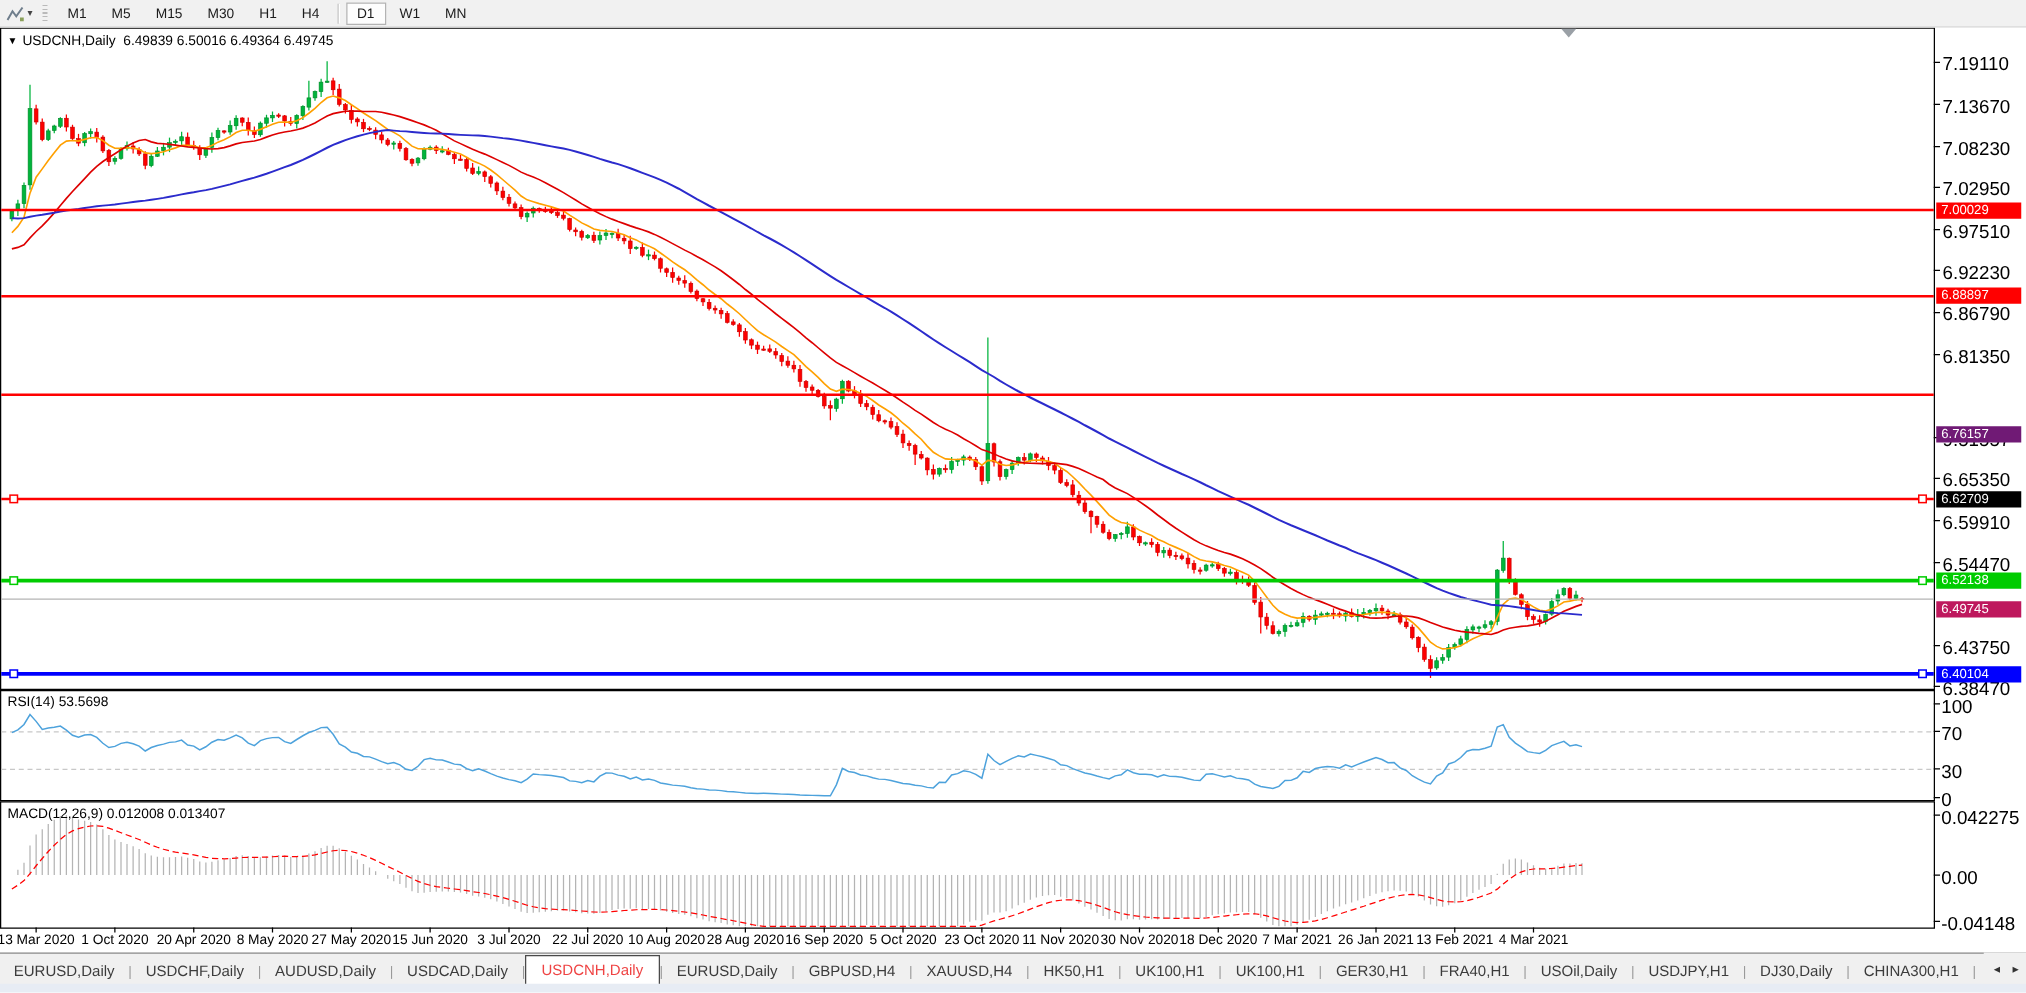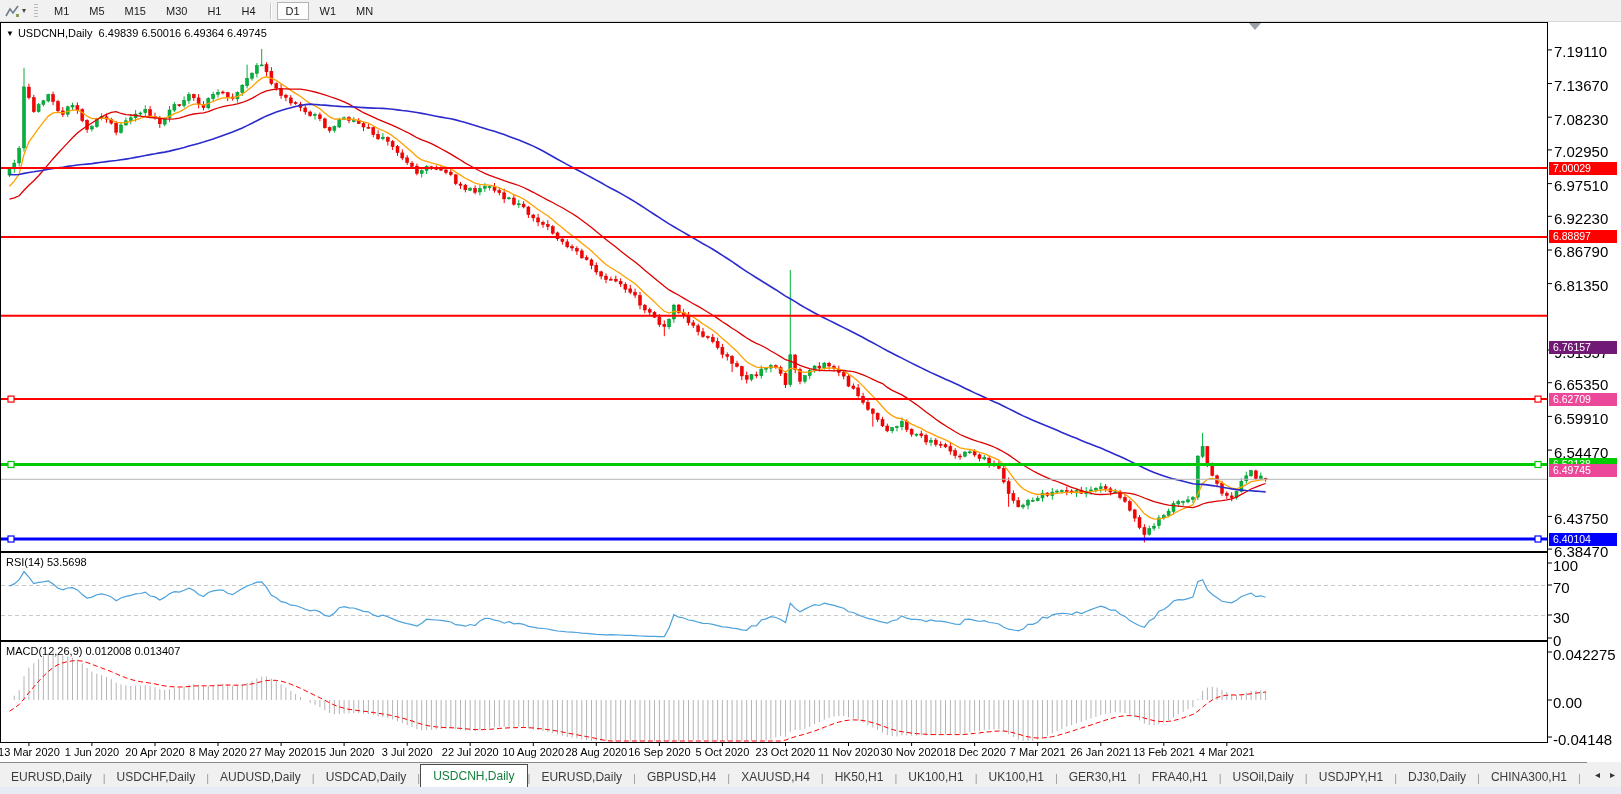--- a/index.html
+++ b/index.html
@@ -24,21 +24,21 @@
      border-left:6px solid transparent;border-right:6px solid transparent;border-top:7px solid #9aa0a6;}
   .axis-tick{position:absolute;font-size:15px;color:#000;z-index:8;white-space:nowrap;}
   .axis-level{position:absolute;font-size:10.5px;color:#fff;z-index:9;width:64px;height:13px;
               line-height:13px;padding-left:4px;white-space:nowrap;}
   .date-label{position:absolute;top:746px;font-size:11px;color:#000;transform:translateX(-50%);
               white-space:nowrap;z-index:8;}
   
   .tabbar{position:absolute;left:0;top:762px;width:1621px;height:25px;background:#f0f0f0;
           border-top:1px solid #8a8a8a;display:flex;align-items:flex-end;z-index:20;overflow:hidden;}
   .tab{font-size:12px;color:#3c3c3c;padding:3px 11px 4px 11px;white-space:nowrap;cursor:default;}
-  .tab.active{background:#ffffff;border:1px solid #4a4a4a;border-bottom:none;color:#15803d;padding:4px 12px 5px 12px;}
+  .tab.active{background:#ffffff;border:1px solid #4a4a4a;border-bottom:none;color:#ef4444;padding:4px 12px 5px 12px;}
   .tabsep{color:#9a9a9a;font-size:11px;padding-bottom:4px;}
   .tab-arrows{position:absolute;right:0;top:762px;height:25px;display:flex;align-items:center;
               background:#f0f0f0;padding:0 6px 0 8px;gap:10px;z-index:21;}
   .tab-arrow{font-size:10px;color:#333;cursor:default;}
   .strip{position:absolute;left:0;top:787px;width:1621px;height:7px;background:#e7ecf4;z-index:20;}
 </style>
 </head>
 <body>
 
 <div class="toolbar">
@@ -929,35 +929,35 @@
     <div class="axis-tick" style="left: 1554px; top: 277.143px;">6.81350</div>
     <div class="axis-tick" style="left: 1554px; top: 343.511px;">9.51557</div>
     <div class="axis-tick" style="left: 1554px; top: 376.2px;">6.65350</div>
     <div class="axis-tick" style="left: 1554px; top: 409.88px;">6.59910</div>
     <div class="axis-tick" style="left: 1554px; top: 443.559px;">6.54470</div>
     <div class="axis-tick" style="left: 1554px; top: 509.927px;">6.43750</div>
     <div class="axis-tick" style="left: 1554px; top: 542.616px;">6.38470</div>
     <div class="axis-level" style="left: 1549px; top: 161.5px; background: rgb(255, 0, 0);">7.00029</div>
     <div class="axis-level" style="left: 1549px; top: 230.419px; background: rgb(255, 0, 0);">6.88897</div>
     <div class="axis-level" style="left: 1549px; top: 309.293px; background: #701a75; margin-top: 32px;">6.76157</div>
-    <div class="axis-level" style="left: 1549px; top: 392.551px; background: #ec4899;">6.62709</div>
+    <div class="axis-level" style="left: 1549px; top: 392.551px; background: #000000;">6.62709</div>
     <div class="axis-level" style="left: 1549px; top: 457.997px; background: rgb(0, 204, 0);">6.52138</div>
-    <div class="axis-level" style="left: 1549px; top: 464px; background: #ec4899;">6.49745</div>
+    <div class="axis-level" style="left: 1549px; top: 481px; background: #be185d;">6.49745</div>
     <div class="axis-level" style="left: 1549px; top: 532.5px; background: rgb(0, 0, 255);">6.40104</div>
     <div class="axis-tick" style="left: 1553px; top: 556.5px;">100</div>
     <div class="axis-tick" style="left: 1553px; top: 578.5px;">70</div>
     <div class="axis-tick" style="left: 1553px; top: 608.5px;">30</div>
     <div class="axis-tick" style="left: 1553px; top: 631.5px;">0</div>
     <div class="axis-tick" style="left: 1553px; top: 645.5px;">0.042275</div>
     <div class="axis-tick" style="left: 1553px; top: 693.5px;">0.00</div>
     <div class="axis-tick" style="left: 1553px; top: 730.5px;">-0.04148</div>
   </div>
 <div id="date-labels">
     <div class="date-label" style="left: 28.9px;">13 Mar 2020</div>
-    <div class="date-label" style="left: 91.95px;">1 Jun 2020</div>
+    <div class="date-label" style="left: 91.95px;">1 Oct 2020</div>
     <div class="date-label" style="left: 155px;">20 Apr 2020</div>
     <div class="date-label" style="left: 218.05px;">8 May 2020</div>
     <div class="date-label" style="left: 281.1px;">27 May 2020</div>
     <div class="date-label" style="left: 344.15px;">15 Jun 2020</div>
     <div class="date-label" style="left: 407.2px;">3 Jul 2020</div>
     <div class="date-label" style="left: 470.25px;">22 Jul 2020</div>
     <div class="date-label" style="left: 533.3px;">10 Aug 2020</div>
     <div class="date-label" style="left: 596.35px;">28 Aug 2020</div>
     <div class="date-label" style="left: 659.4px;">16 Sep 2020</div>
     <div class="date-label" style="left: 722.45px;">5 Oct 2020</div>

